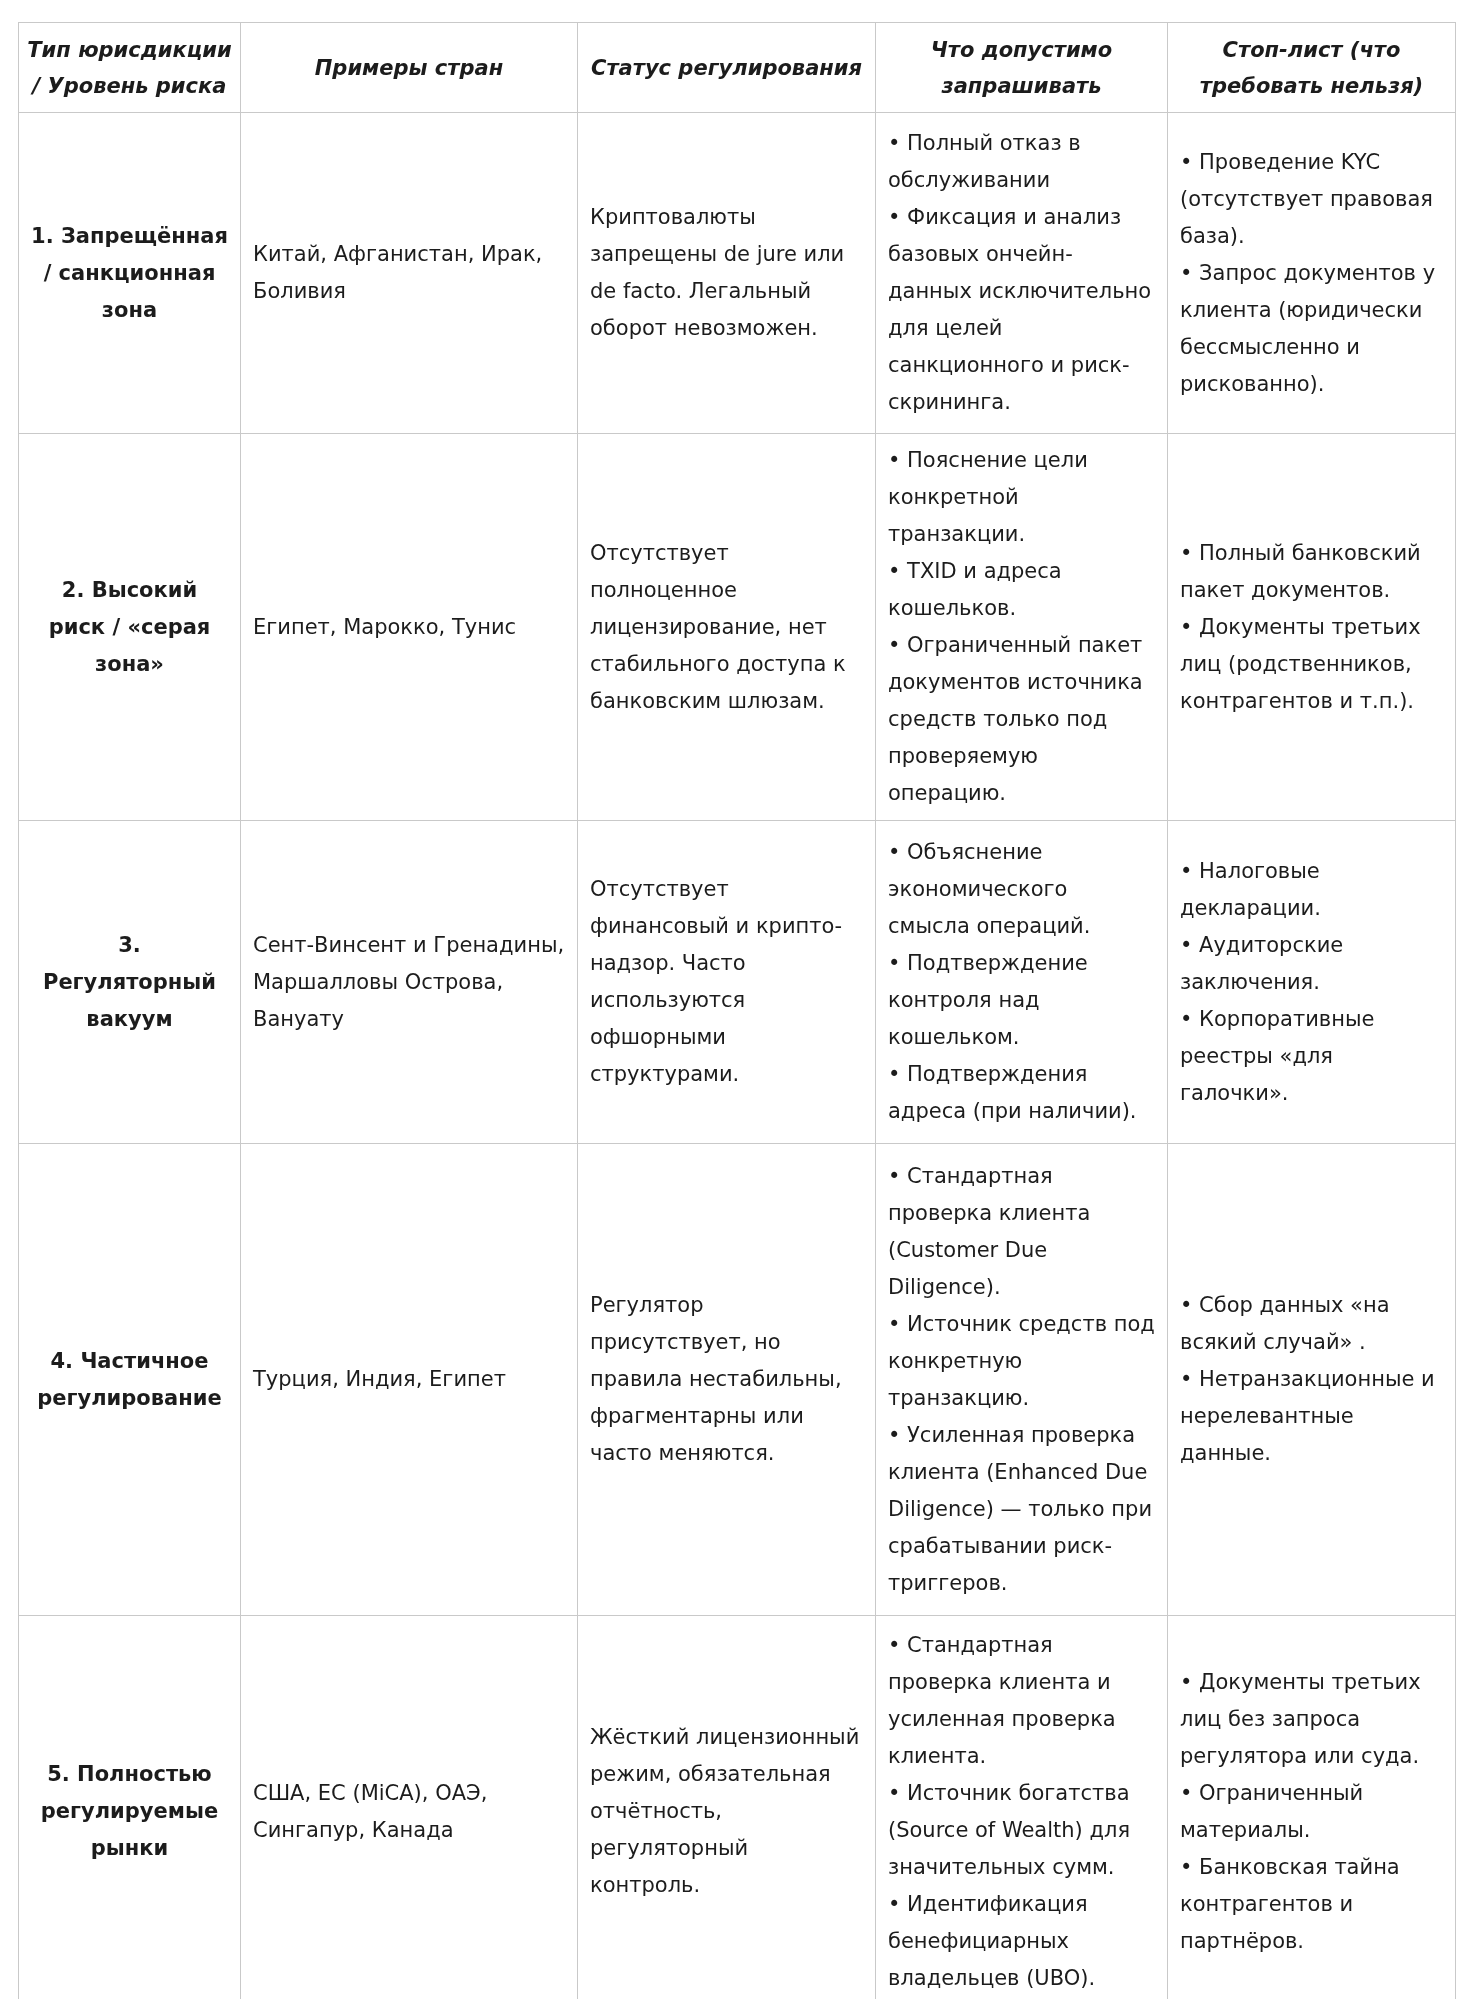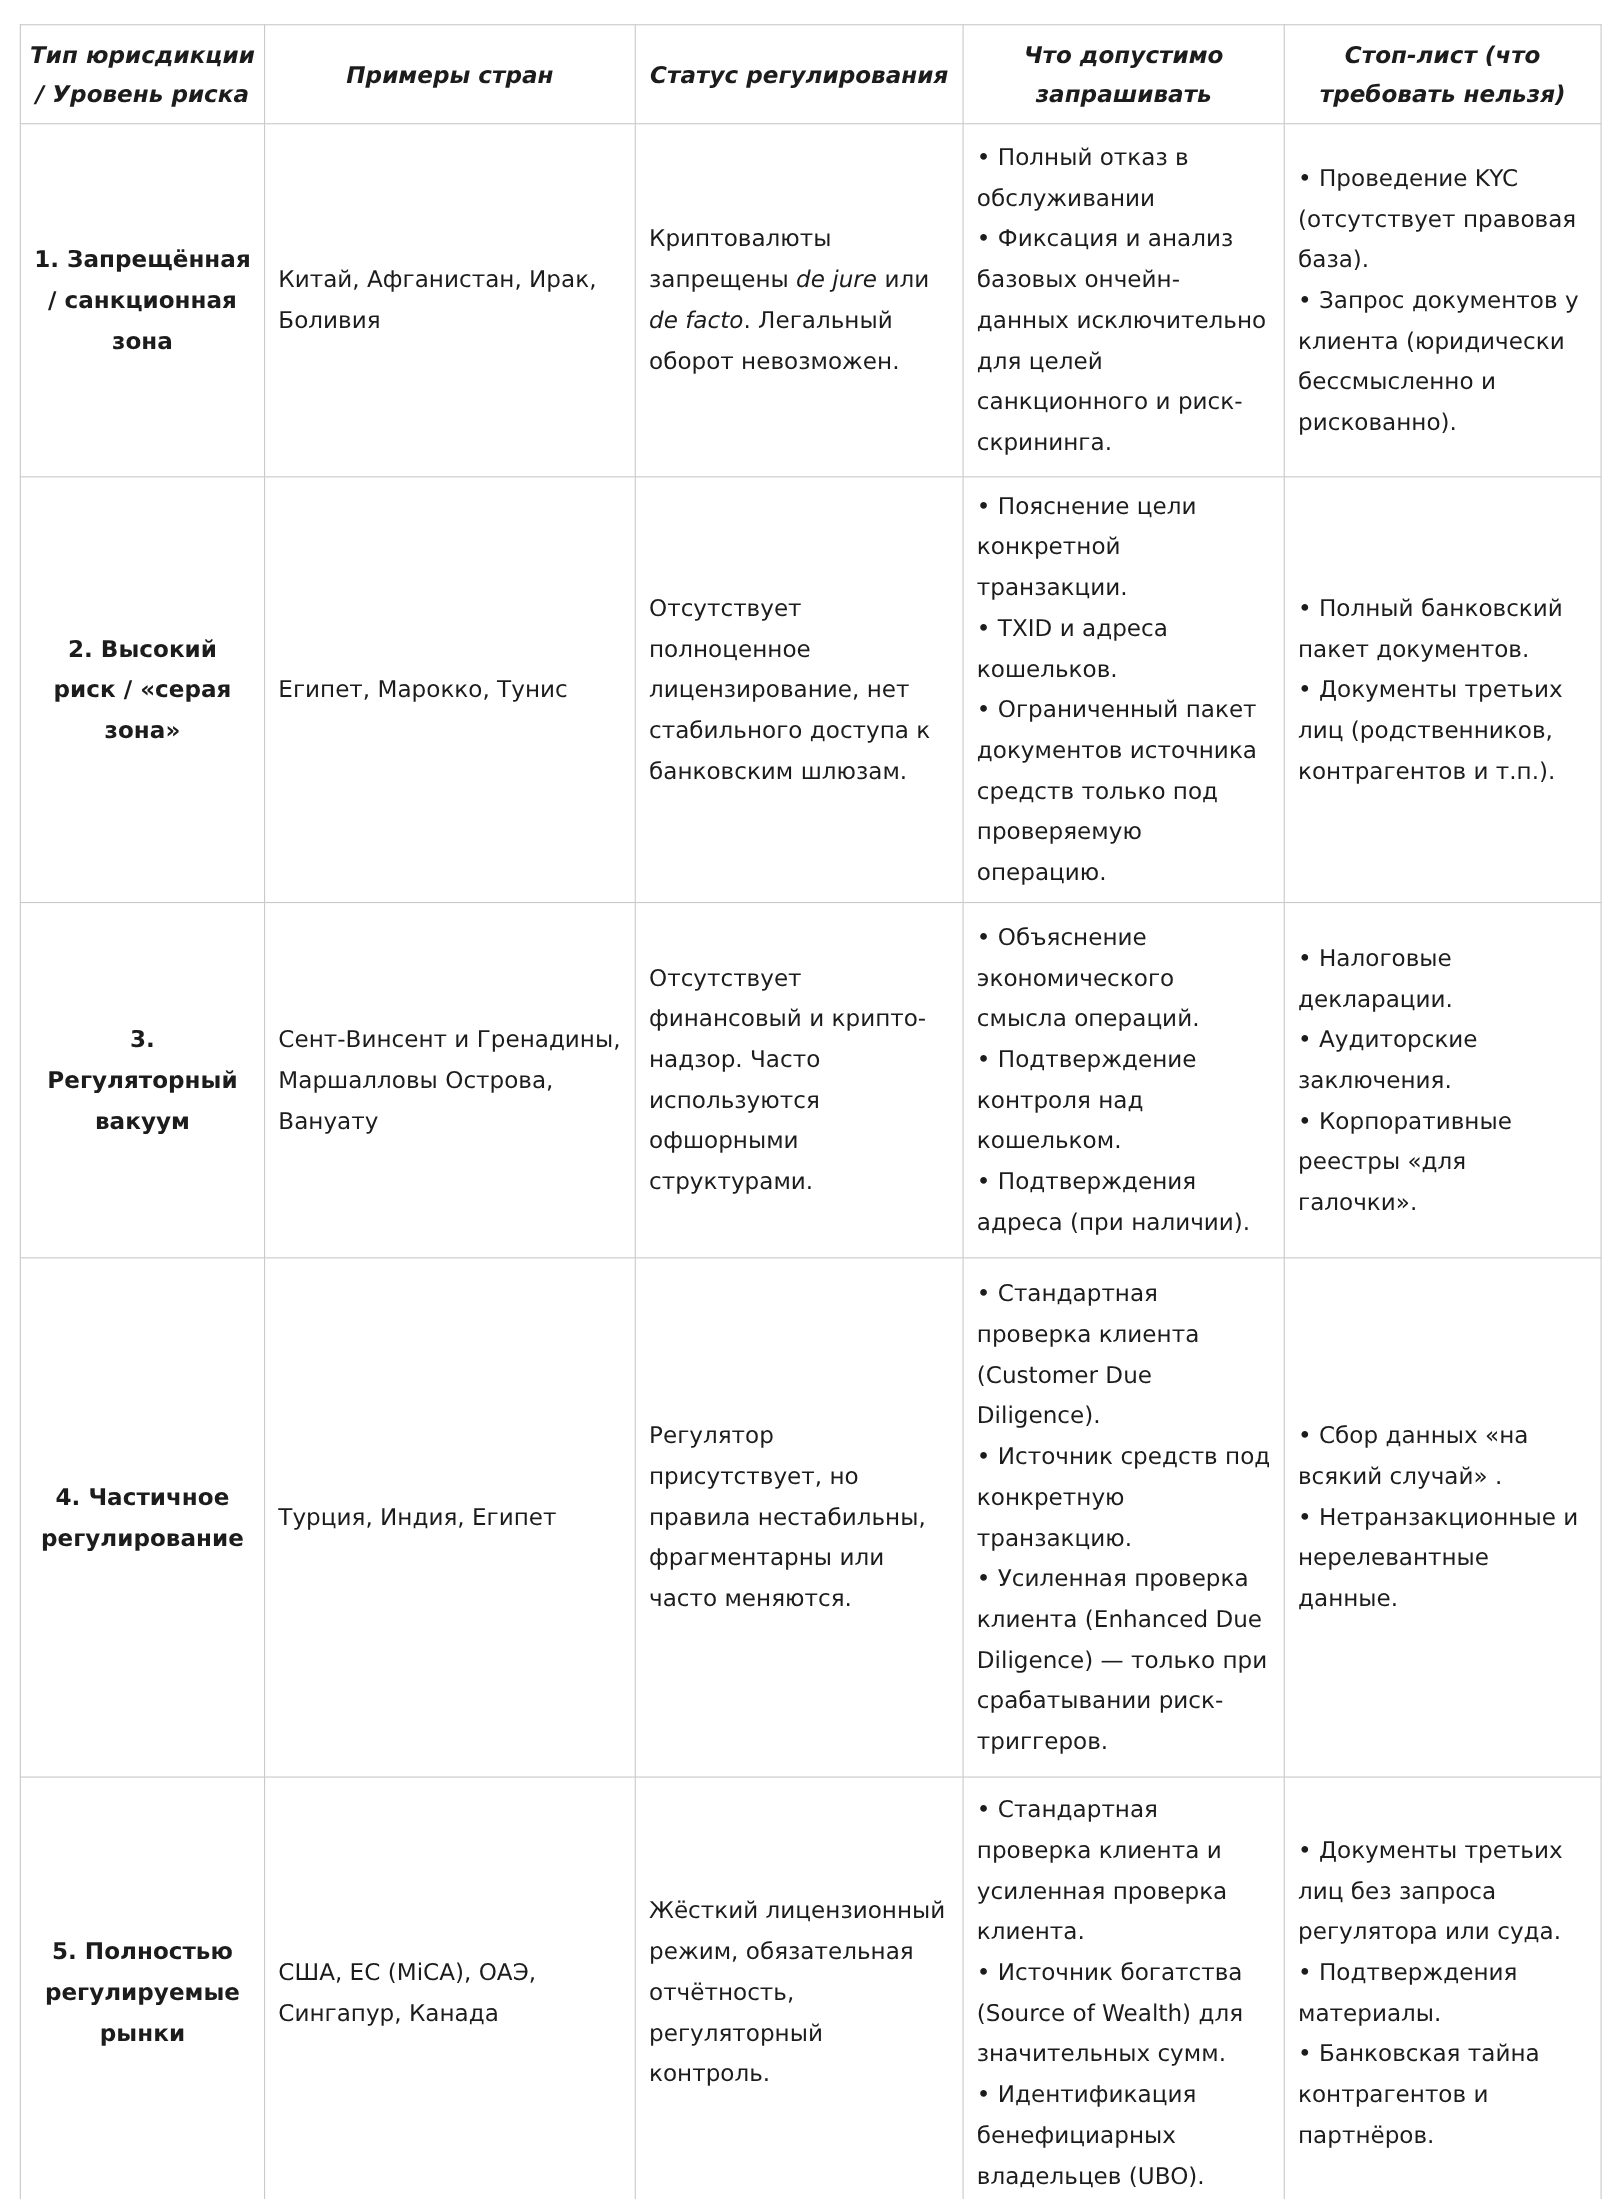--- a/index.html
+++ b/index.html
@@ -39,21 +39,21 @@
   .juris-table tbody tr:nth-child(3) { height: 323px; }
   .juris-table tbody tr:nth-child(4) { height: 472px; }
   .juris-table tbody tr:nth-child(5) { height: 392px; }
   col.c1 { width: 222px; }
   col.c2 { width: 337px; }
   col.c3 { width: 298px; }
   col.c4 { width: 292px; }
   col.c5 { width: 288px; }
   td.cell-risk { font-weight: bold; text-align: center; }
   td { text-align: left; }
-  .it { font-style: italic; }
+  .it { }
   .bullet-item { margin: 0; }
 </style>
 </head>
 <body>
 
 <table class="juris-table">
   <colgroup>
     <col class="c1">
       <col class="c2">
       <col class="c3">
@@ -130,18 +130,18 @@
         <td class="cell-risk">5. Полностью регулируемые рынки</td>
         <td>США, ЕС (MiCA), ОАЭ, Сингапур, Канада</td>
         <td><span>Жёсткий лицензионный режим, обязательная отчётность, регуляторный контроль.</span></td>
         <td>
           <div class="bullet-item">• Стандартная проверка клиента и усиленная проверка клиента.</div>
           <div class="bullet-item">• Источник богатства (Source of Wealth) для значительных сумм.</div>
           <div class="bullet-item">• Идентификация бенефициарных владельцев (UBO).</div>
         </td>
         <td>
           <div class="bullet-item">• Документы третьих лиц без запроса регулятора или суда.</div>
-          <div class="bullet-item">• Подтверждения материалы.</div>
+          <div class="bullet-item">• Ограниченный материалы.</div>
           <div class="bullet-item">• Банковская тайна контрагентов и партнёров.</div>
         </td>
       </tr>
     </tbody>
 </table>
 
 </body></html>

